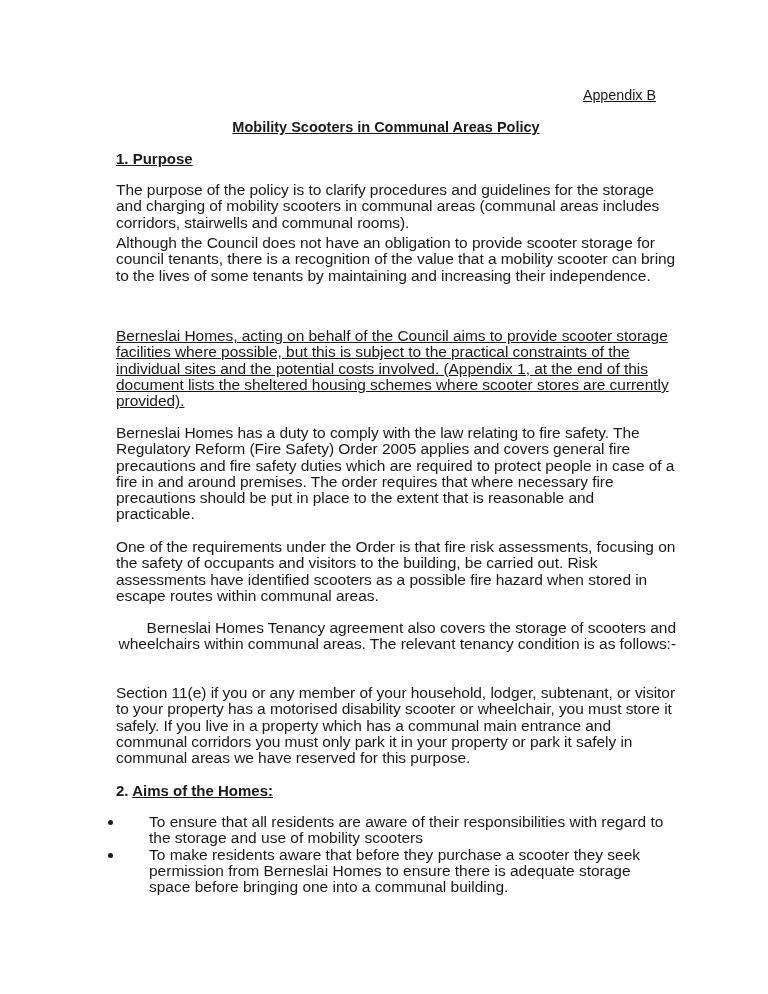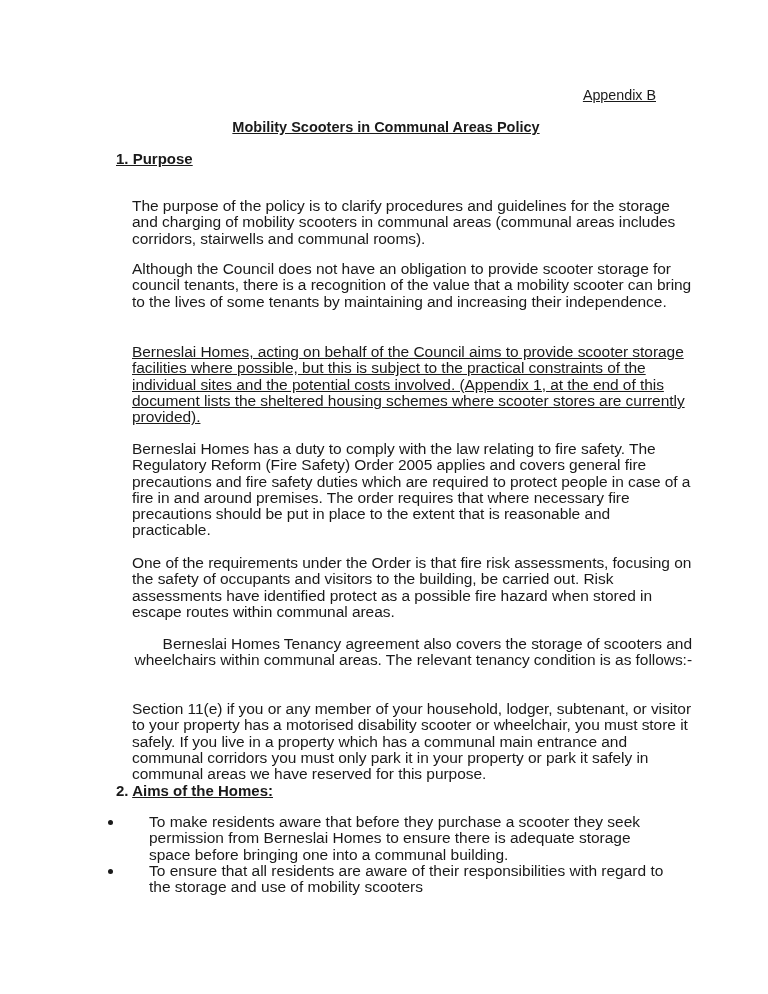--- a/index.html
+++ b/index.html
@@ -1,54 +1,54 @@
 <!DOCTYPE html>
 <html><head>
   <meta charset="utf-8">
   <style>
     html, body { margin: 0; padding: 0; background: #ffffff; }
     body { width: 768px; height: 994px; position: relative; overflow: hidden;
            font-family: "Liberation Sans", sans-serif; color: #1a1a1a; }
     .page { position: absolute; left: 116px; top: 0; width: 540px; }
     .abs { position: absolute; }
-    .p { font-size: 15.5px; line-height: 16.3px; margin: 16px; width: 560px; letter-spacing: -0.05px; }
+    .p { font-size: 15.5px; line-height: 16.3px; margin: 0; width: 560px; letter-spacing: -0.05px; }
     .appendix { position: absolute; left: 0; right: 0; top: 87px; text-align: right; font-weight: normal; font-size: 14.3px; text-decoration: underline; padding-right: 0; }
     .doc-title { position: absolute; left: 0; width: 540px; top: 119px; text-align: center; font-weight: bold; font-size: 14.5px; text-decoration: underline; }
     .h { font-weight: bold; font-size: 15px; margin: 0; }
     .u { text-decoration: underline; }
     .it { }
     ul.bullets { list-style: none; margin: 0; padding: 0; }
     ul.bullets li { position: relative; padding-left: 41px; font-size: 15.5px; line-height: 16.3px; width: 520px; }
     ul.bullets li .dot { position: absolute; left: 0; top: 6px; width: 5px; height: 5px; border-radius: 50%; background: #1a1a1a; }
   </style>
 </head>
 <body>
 
 <div class="page">
   <div class="appendix">Appendix B</div>
   <div class="doc-title">Mobility Scooters in Communal Areas Policy</div>
 
   <div class="abs h u" style="top:150px;">1. Purpose</div>
 
   <p class="abs p" style="top:182px;">The purpose of the policy is to clarify procedures and guidelines for the storage and charging of mobility scooters in communal areas (communal areas includes corridors, stairwells and communal rooms).</p>
-  <p class="abs p" style="top:245px;">Although the Council does not have an obligation to provide scooter storage for council tenants, there is a recognition of the value that a mobility scooter can bring to the lives of some tenants by maintaining and increasing their independence.</p>
+  <p class="abs p" style="top:235px;">Although the Council does not have an obligation to provide scooter storage for council tenants, there is a recognition of the value that a mobility scooter can bring to the lives of some tenants by maintaining and increasing their independence.</p>
   <p class="abs p" style="top:328px;text-decoration:underline;">Berneslai Homes, acting on behalf of the Council aims to provide scooter storage facilities where possible, but this is subject to the practical constraints of the individual sites and the potential costs involved.  (Appendix 1, at the end of this document lists the sheltered housing schemes where scooter stores are currently provided).</p>
   <p class="abs p" style="top:425px;">Berneslai Homes has a duty to comply with the law relating to fire safety. The Regulatory Reform (Fire Safety) Order 2005 applies and covers general fire precautions and fire safety duties which are required to protect people in case of a fire in and around premises.  The order requires that where necessary fire precautions should be put in place to the extent that is reasonable and practicable.</p>
-  <p class="abs p" style="top:539px;">One of the requirements under the Order is that fire risk assessments, focusing on the safety of occupants and visitors to the building, be carried out. Risk assessments have identified protect as a possible fire hazard when stored in escape routes within communal areas.</p>
+  <p class="abs p" style="top:539px;">One of the requirements under the Order is that fire risk assessments, focusing on the safety of occupants and visitors to the building, be carried out. Risk assessments have identified scooters as a possible fire hazard when stored in escape routes within communal areas.</p>
   <p class="abs p" style="top:620px;text-align:right;">Berneslai Homes Tenancy agreement also covers the storage of scooters and wheelchairs within communal areas.  The relevant tenancy condition is as follows:-</p>
   <p class="abs p it" style="top:685px;">Section 11(e) if you or any member of your household, lodger, subtenant, or visitor to your property has a motorised disability scooter or wheelchair, you must store it safely.  If you live in a property which has a communal main entrance and communal corridors you must only park it in your property or park it safely in communal areas we have reserved for this purpose.</p>
 
   <div class="abs h" style="top:782px;">
     <span>2.</span>
     <span class="u">Aims of the Homes:</span>
   </div>
 
   <ul class="abs bullets" style="top:814px; left:-8px;">
     <li>
       <span class="dot"></span>
-      <span>To make residents aware that before they purchase a scooter they seek permission from Berneslai Homes to ensure there is adequate storage space before bringing one into a communal building.</span>
+      <span>To ensure that all residents are aware of their responsibilities with regard to the storage and use of mobility scooters</span>
     </li>
     <li>
       <span class="dot"></span>
-      <span>To ensure that all residents are aware of their responsibilities with regard to the storage and use of mobility scooters</span>
+      <span>To make residents aware that before they purchase a scooter they seek permission from Berneslai Homes to ensure there is adequate storage space before bringing one into a communal building.</span>
     </li>
   </ul>
 </div>
 
 </body></html>

